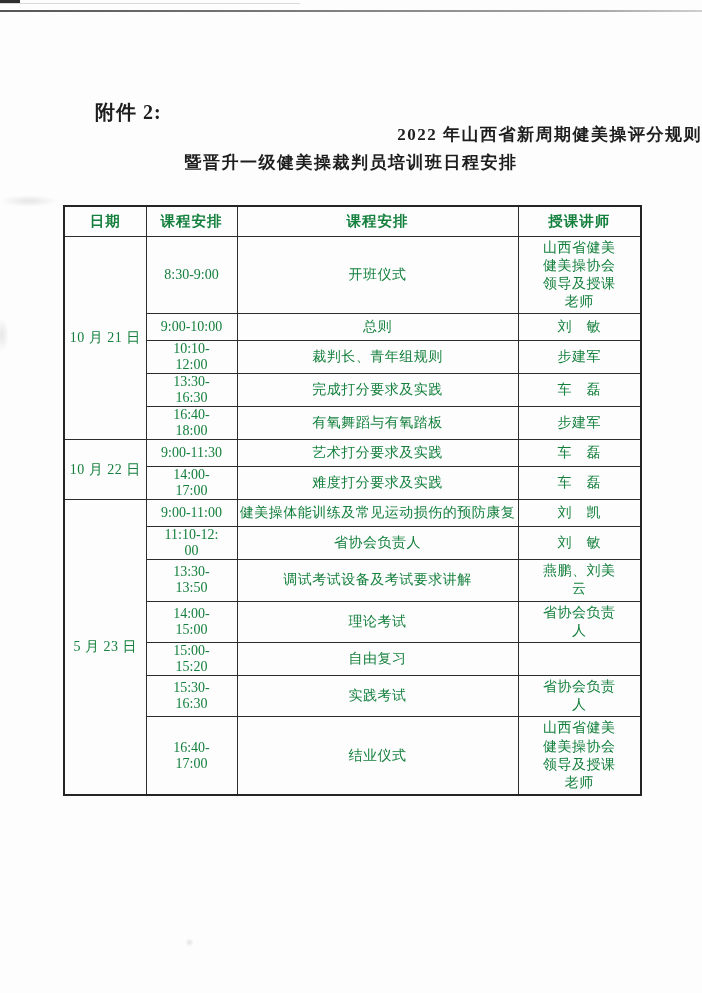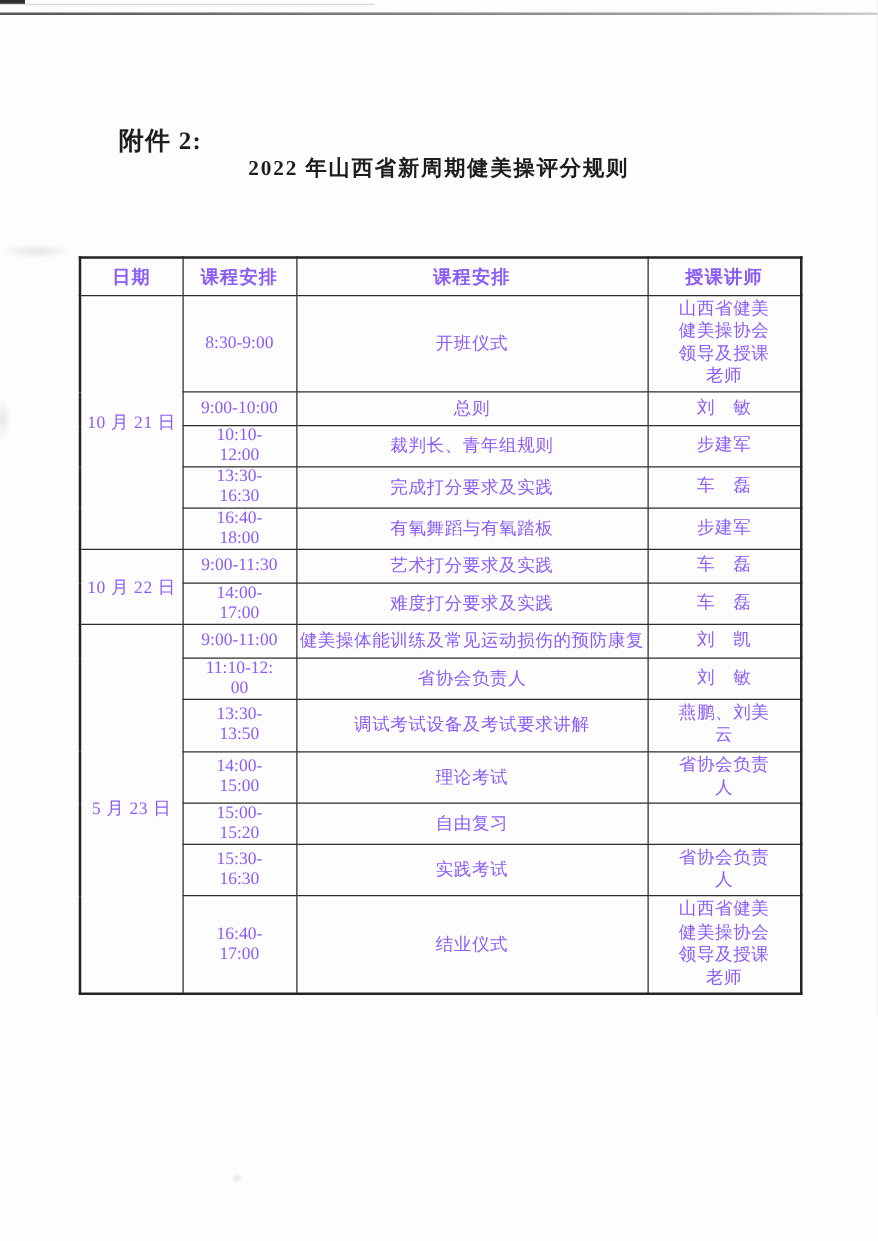--- a/index.html
+++ b/index.html
@@ -54,30 +54,30 @@
     letter-spacing: 1px;
   }
   .title-line {
     position: absolute; left: 0;
     width: 702px;
     text-align: center;
     font-size: 17px;
     font-weight: bold;
     letter-spacing: 1.5px;
   }
-  .title-line-1 { top: 123px; }
+  .title-line-1 { top: 123px; text-align: right; }
   .title-line-2 { top: 151px; }
   
   table.schedule {
     position: absolute; left: 63px; top: 205px;
     width: 577px;
     border-collapse: collapse;
     table-layout: fixed;
     font-size: 14px;
-    color: #8b5cf6;
+    color: #15803d;
   }
   table.schedule th,
   table.schedule td {
     border: 1px solid #2c2c2c;
     text-align: center;
     vertical-align: middle;
     overflow: hidden;
   }
   table.schedule {
     border: 2px solid #242424;
@@ -106,20 +106,21 @@
 
   <div class="scan-corner"></div>
   <div class="scan-line-upper"></div>
   <div class="scan-line"></div>
   <div class="smudge-a"></div>
   <div class="smudge-b"></div>
   <div class="smudge-c"></div>
 
   <div class="attachment-label">附件 2:</div>
   <div class="title-line title-line-1">2022 年山西省新周期健美操评分规则</div>
+  <div class="title-line title-line-2">暨晋升一级健美操裁判员培训班日程安排</div>
 
   <table class="schedule">
     <colgroup>
       <col style="width:82px">
       <col style="width:91px">
       <col style="width:281px">
       <col style="width:123px">
     </colgroup>
     <thead>
       <tr>

